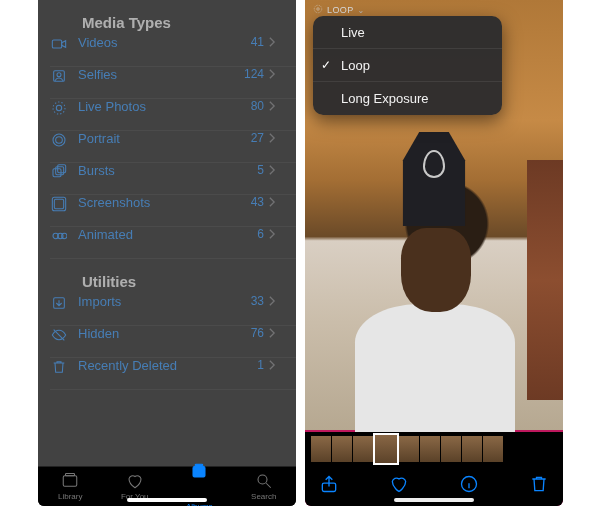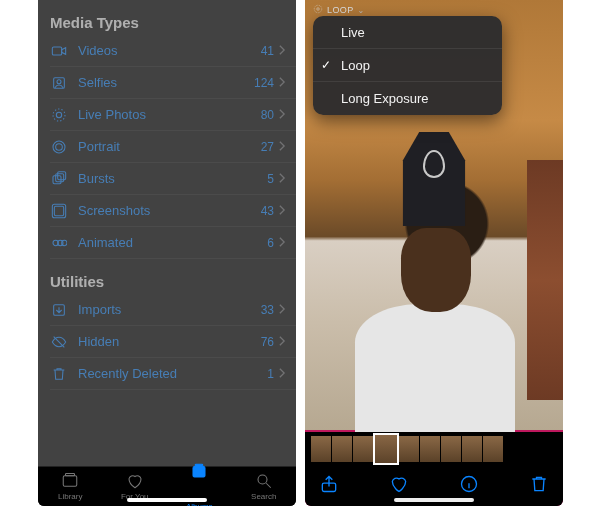--- a/index.html
+++ b/index.html
@@ -26,27 +26,27 @@
   
   .pprow { display:flex; gap:6px; padding:4px 12px 0 12px; }
   .ppitem { flex:1; }
   .ppitem .thumb {
     width:100%; height:44px; border-radius:6px; background:#444;
     display:flex; align-items:center; justify-content:center; overflow:hidden;
   }
   .ppitem .label { font-size:12px; color:#e8e8e8; margin-top:2px; }
   .ppitem .count { font-size:11px; color:#a0a0a5; }
   
-  .section-header { padding:14px 12px 4px 12px; font-weight:600; font-size:15px; color:#f2f2f2; }
+  .section-header { padding:14px 12px 4px 12px; font-weight:600; font-size:15px; color:#f2f2f2;margin-left:32px; }
   
   .mtlist { padding:0 0 0 12px; }
   .mtrow {
-    display:flex; align-items:center; height:32px;
+    display:flex; align-items:flex-start; height:32px;
     border-bottom:0.5px solid rgba(255,255,255,0.08);
-    padding-right:10px;
+    padding-right:20px;
     color:var(--ios-blue);
     font-size:13px;
   }
   .mtrow .icon { width:18px; height:18px; margin-right:10px; display:flex; align-items:center; justify-content:center; }
   .mtrow .icon svg { width:16px; height:16px; stroke:var(--ios-blue); fill:none; stroke-width:1.6; }
   .mtrow .rlabel { flex:1; }
   .mtrow .rcount { font-size:12px; margin-right:4px; }
   .mtrow .chev svg { width:8px; height:10px; stroke:#6a6a6e; stroke-width:1.8; fill:none; }
   
   .tabbar {

